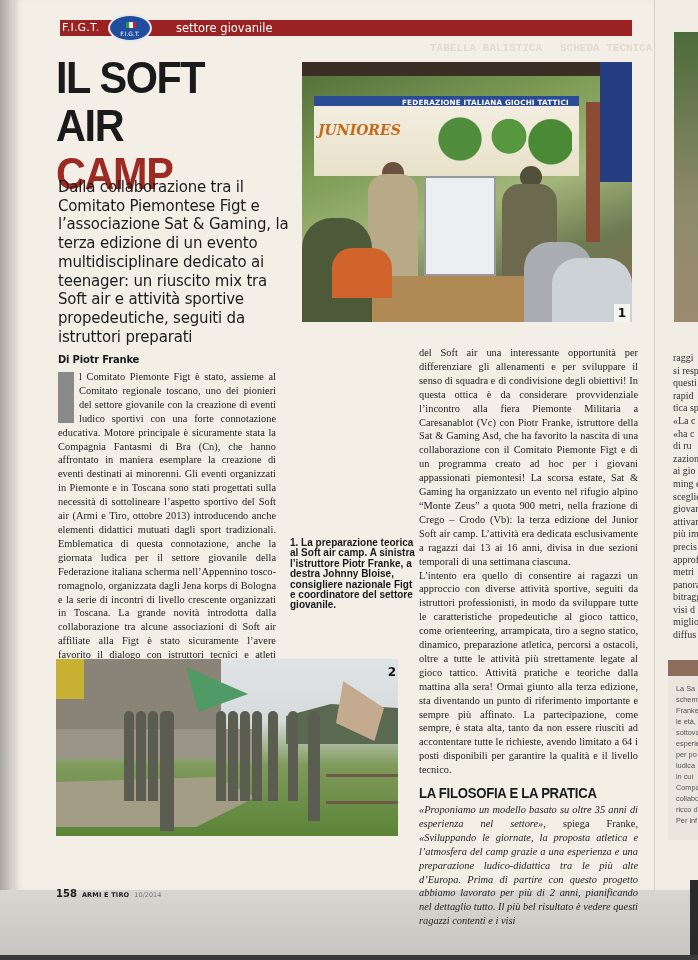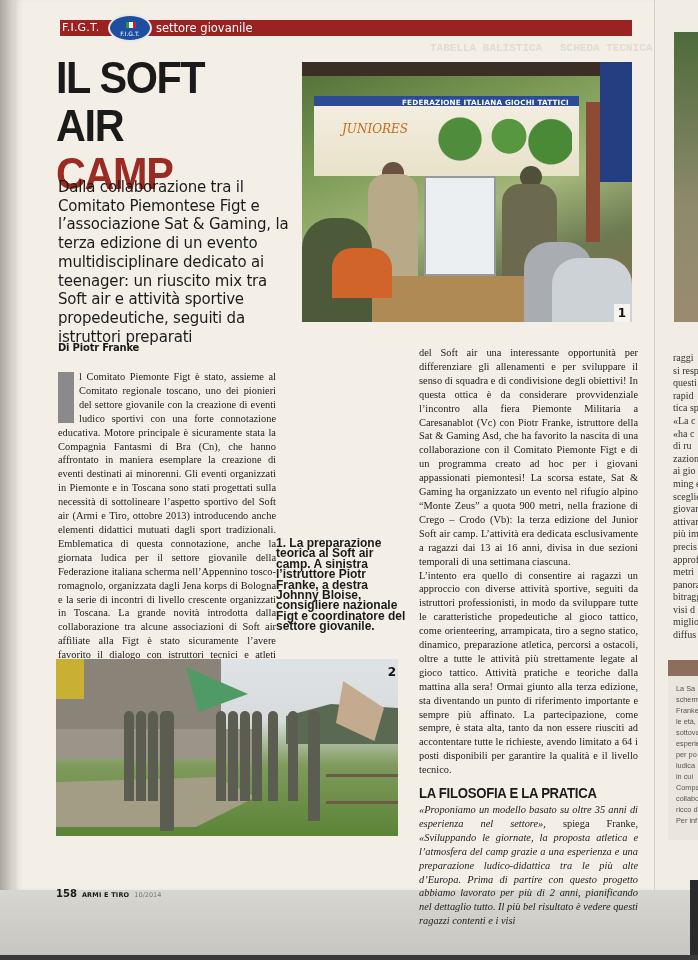--- a/index.html
+++ b/index.html
@@ -45,21 +45,21 @@
     position: absolute; left: 108px; top: 14px; width: 44px; height: 28px;
     border-radius: 50%; background: #1f4ea0; border: 2px solid #e8e8e8;
     display: flex; align-items: flex-end; justify-content: center;
   }
   .header-logo .flag {
     position: absolute; top: 6px; left: 16px; width: 10px; height: 6px;
     background: linear-gradient(to right, #2a9a3a 33%, #fff 33%, #fff 66%, #c22 66%);
   }
   .header-logo span { color: #fff; font-family: "DejaVu Sans", sans-serif; font-size: 6px; margin-bottom: 3px; }
   .header-section {
-    position: absolute; left: 156px; top: 20px; height: 16px; line-height: 16px;
+    position: absolute; left: 176px; top: 20px; height: 16px; line-height: 16px;
     color: #fff; font-family: "DejaVu Sans", sans-serif; font-size: 11.5px;
   }
   .ghost-text {
     position: absolute; top: 42px; color: #e0dcd3; font-family: Liberation Mono, monospace;
     font-size: 11px; font-weight: bold;
   }
 
   
   .title {
     position: absolute; left: 56px; top: 54px; width: 240px;
@@ -86,22 +86,22 @@
   .photo1 .banner {
     position: absolute; left: 12px; top: 34px; width: 265px; height: 80px;
     background: linear-gradient(to bottom, #f2ede0 0%, #e8e2c9 100%);
     border-top: 10px solid #2b4b94;
   }
   .photo1 .banner-text {
     position: absolute; left: 100px; top: 36px; color: #fff; font-family: "DejaVu Sans", sans-serif;
     font-size: 7.2px; font-weight: bold; letter-spacing: 0.2px;
   }
   .photo1 .juniores {
-    position: absolute; left: 40px; top: 60px; color: #c66a1a; font-family: "DejaVu Serif", serif;
-    font-size: 12px; font-style: italic; font-weight: normal;
+    position: absolute; left: 16px; top: 60px; color: #c66a1a; font-family: "DejaVu Serif", serif;
+    font-size: 14px; font-style: italic; font-weight: bold;
   }
   .photo1 .trees {
     position: absolute; left: 130px; top: 55px; width: 140px; height: 55px;
     background: radial-gradient(circle at 20% 40%, #4f8d3c 18%, transparent 19%),
                 radial-gradient(circle at 55% 35%, #57973f 20%, transparent 21%),
                 radial-gradient(circle at 85% 45%, #4a8a37 18%, transparent 19%);
   }
   .photo1 .blue-panel {
     position: absolute; left: 298px; top: 0; width: 32px; height: 120px; background: #253e82;
   }
@@ -119,43 +119,43 @@
   .photo1 .kid2 { position: absolute; left: 30px; top: 186px; width: 60px; height: 50px; background: #d0642a; border-radius: 20px 20px 0 0; }
   .photo1 .kid3 { position: absolute; left: 222px; top: 180px; width: 68px; height: 80px; background: #a9adb2; border-radius: 26px 26px 0 0; }
   .photo1 .kid4 { position: absolute; left: 250px; top: 196px; width: 80px; height: 64px; background: #cdd2d6; border-radius: 26px 26px 0 0; }
   .photo-num {
     position: absolute; background: #f6f4ef; color: #111; font-family: "DejaVu Sans", sans-serif;
     font-size: 12px; font-weight: bold; text-align: center; line-height: 18px; width: 16px; height: 18px;
   }
 
   
   .byline {
-    position: absolute; left: 58px; top: 342px; font-family: "DejaVu Sans", sans-serif;
+    position: absolute; left: 58px; top: 354px; font-family: "DejaVu Sans", sans-serif;
     font-size: 10px; font-weight: bold; color: #1a1a1a; letter-spacing: -0.2px;
   }
   .col {
     position: absolute; font-family: "Liberation Serif", serif; font-size: 10.4px;
     line-height: 13.9px; color: #222; text-align: justify;
   }
   .col p { text-indent: 0; }
   .col1 { left: 58px; top: 370px; width: 218px; }
   .col3 { left: 419px; top: 346px; width: 219px; }
   .dropcap {
     float: left; width: 16px; height: 51px; background: #8a8a8a; margin: 2px 5px 0 0;
   }
   .section-head {
     font-family: "Liberation Sans", sans-serif; font-weight: bold; font-size: 14px;
     color: #1a1a1a; margin: 10px 0 2px; letter-spacing: -0.3px; text-align: left;
     transform: scaleX(0.94); transform-origin: left;
   }
   .col i { font-style: italic; }
 
   .captions {
-    position: absolute; left: 276px; top: 538px; width: 130px;
-    font-family: "Liberation Sans", sans-serif; font-size: 12px; line-height: 10.4px;
+    position: absolute; left: 290px; top: 538px; width: 130px;
+    font-family: "Liberation Sans", sans-serif; font-size: 10px; line-height: 10.4px;
     color: #1a1a1a; font-weight: bold;
   }
   .captions p { margin-bottom: 8px; }
 
   
   .photo2 {
     position: absolute; left: 56px; top: 659px; width: 342px; height: 177px;
     background: linear-gradient(to bottom, #dfe3e6 0%, #d7dbdc 35%, #7f9a5c 60%, #5b8437 100%);
     overflow: hidden;
   }

